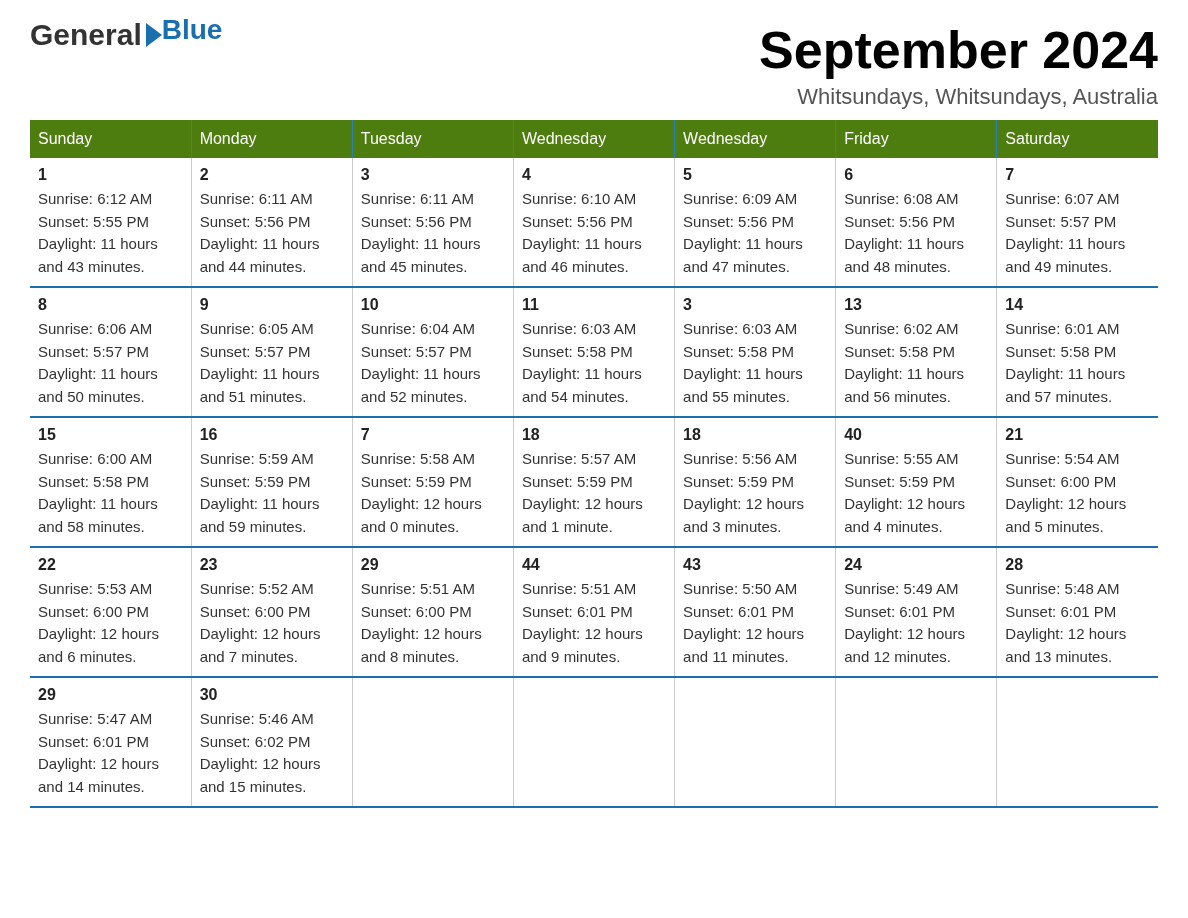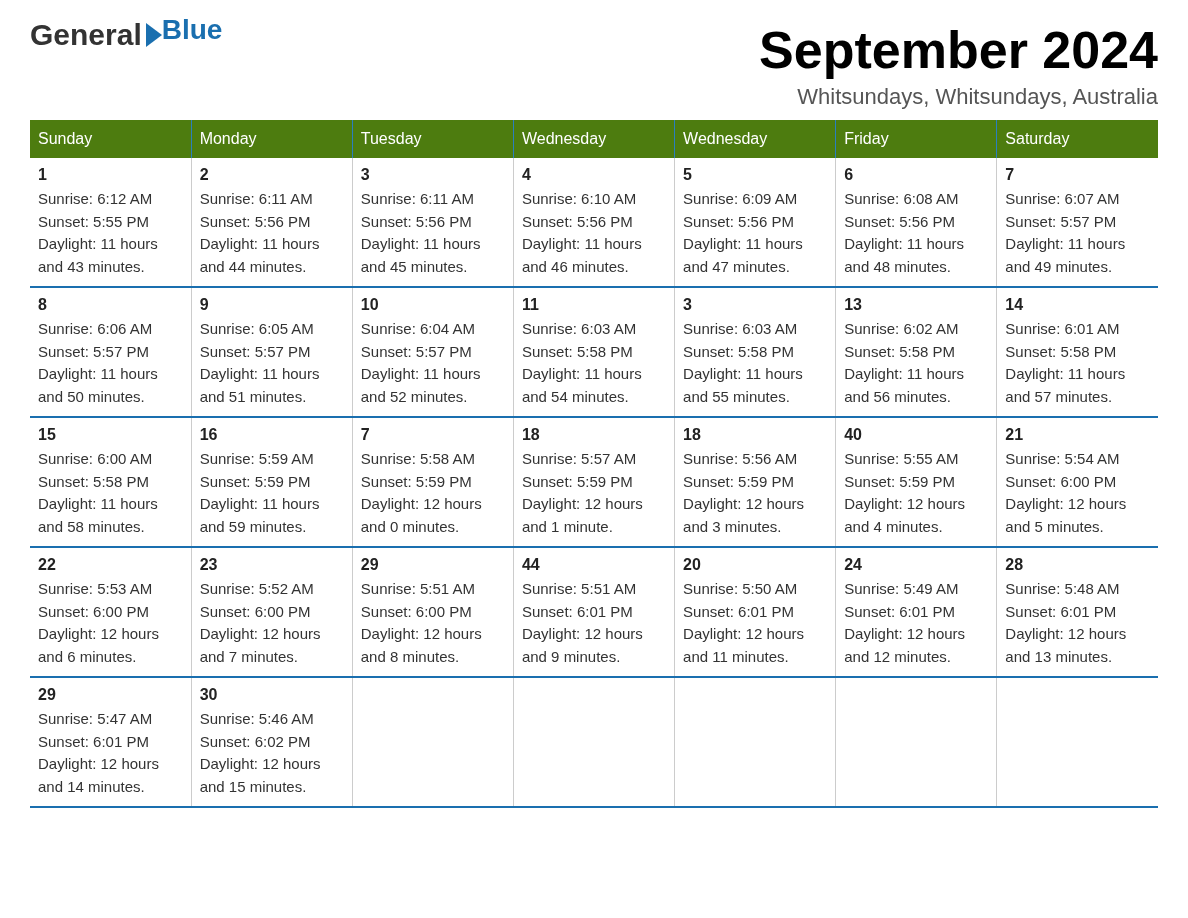--- a/index.html
+++ b/index.html
@@ -229,21 +229,21 @@
       </td>
         <td>
         <span class="day-number">29</span>
         <div class="day-info">Sunrise: 5:51 AM<br>Sunset: 6:00 PM<br>Daylight: 12 hours and 8 minutes.</div>
       </td>
         <td>
         <span class="day-number">44</span>
         <div class="day-info">Sunrise: 5:51 AM<br>Sunset: 6:01 PM<br>Daylight: 12 hours and 9 minutes.</div>
       </td>
         <td>
-        <span class="day-number">20</span>
+        <span class="day-number">43</span>
         <div class="day-info">Sunrise: 5:50 AM<br>Sunset: 6:01 PM<br>Daylight: 12 hours and 11 minutes.</div>
       </td>
         <td>
         <span class="day-number">24</span>
         <div class="day-info">Sunrise: 5:49 AM<br>Sunset: 6:01 PM<br>Daylight: 12 hours and 12 minutes.</div>
       </td>
         <td>
         <span class="day-number">28</span>
         <div class="day-info">Sunrise: 5:48 AM<br>Sunset: 6:01 PM<br>Daylight: 12 hours and 13 minutes.</div>
       </td>

